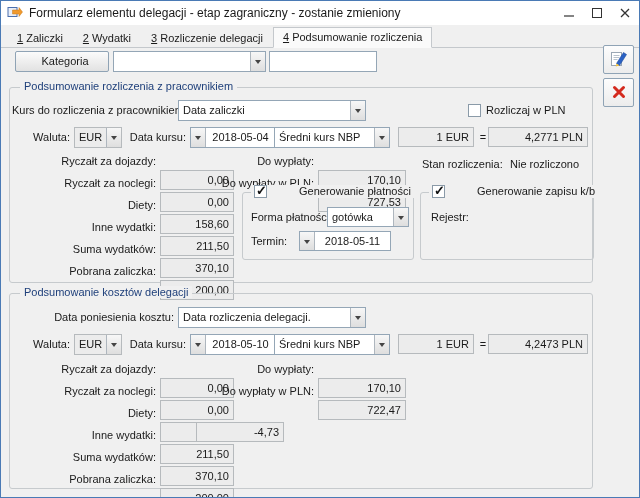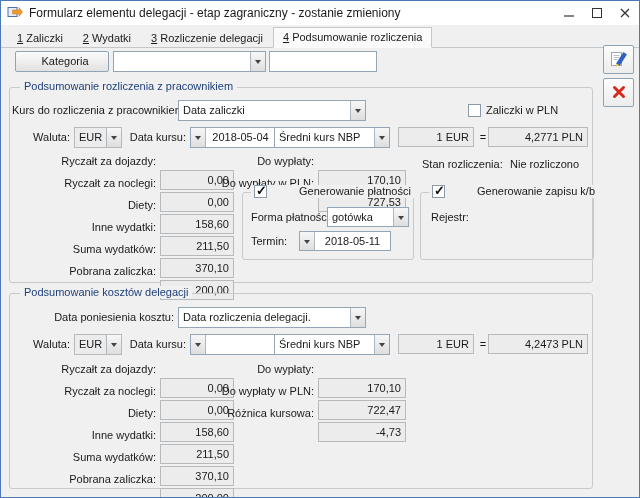--- a/index.html
+++ b/index.html
@@ -125,21 +125,21 @@
   <div class="groupbox" style="left:8px;top:86px;width:584px;height:196px;">
     <span class="grouplabel">Podsumowanie rozliczenia z pracownikiem</span>
 
     <span class="lbl r" style="left:2px;top:12px;width:162px;">Kurs do rozliczenia z pracownikiem:</span>
     <div class="combo" style="left:168px;top:12px;width:188px;">
       <span class="ctext">Data zaliczki</span>
       <span class="dd"></span>
     </div>
     <div class="cb" style="left:458px;top:16px;">
       <span class="cbbox"></span>
-      <span>Zaliczki w PLN</span>
+      <span>Rozliczaj w PLN</span>
     </div>
 
     <span class="lbl r" style="left:2px;top:39px;width:58px;">Waluta:</span>
     <div class="combo gray" style="left:64px;top:39px;width:48px;">
       <span class="ctext">EUR</span>
       <span class="dd"></span>
     </div>
     <span class="lbl r" style="left:108px;top:39px;width:68px;">Data kursu:</span>
     <div class="combo datepick" style="left:180px;top:39px;width:86px;">
       <span class="dd"></span>
@@ -230,20 +230,21 @@
     </div>
 
     <span class="lbl r" style="left:2px;top:40px;width:58px;">Waluta:</span>
     <div class="combo gray" style="left:64px;top:40px;width:48px;">
       <span class="ctext">EUR</span>
       <span class="dd"></span>
     </div>
     <span class="lbl r" style="left:108px;top:40px;width:68px;">Data kursu:</span>
     <div class="combo datepick" style="left:180px;top:40px;width:86px;">
       <span class="dd"></span>
+      <span class="ctext center">2018-05-10</span>
     </div>
     <div class="combo" style="left:264px;top:40px;width:116px;">
       <span class="ctext">Średni kurs NBP</span>
       <span class="dd"></span>
     </div>
     <span class="afield" style="left:388px;top:40px;width:76px;">1 EUR</span>
     <span class="lbl" style="left:468px;top:40px;width:10px;text-align:center;">=</span>
     <span class="afield" style="left:478px;top:40px;width:100px;">4,2473 PLN</span>
 
     <div class="col" style="left:10px;top:64px;">
@@ -276,19 +277,18 @@
     <div class="col" style="left:186px;top:64px;">
       <div class="frow">
         <span class="flabel mid">Do wypłaty:</span>
         <span class="tfield w88">170,10</span>
       </div>
       <div class="frow">
         <span class="flabel mid">Do wypłaty w PLN:</span>
         <span class="tfield w88">722,47</span>
       </div>
       <div class="frow">
-        <span class="flabel mid">Różnica kursowa:</span>
         <span class="tfield w88">-4,73</span>
       </div>
     </div>
   </div>
 
 </div>
 
 </body></html>

